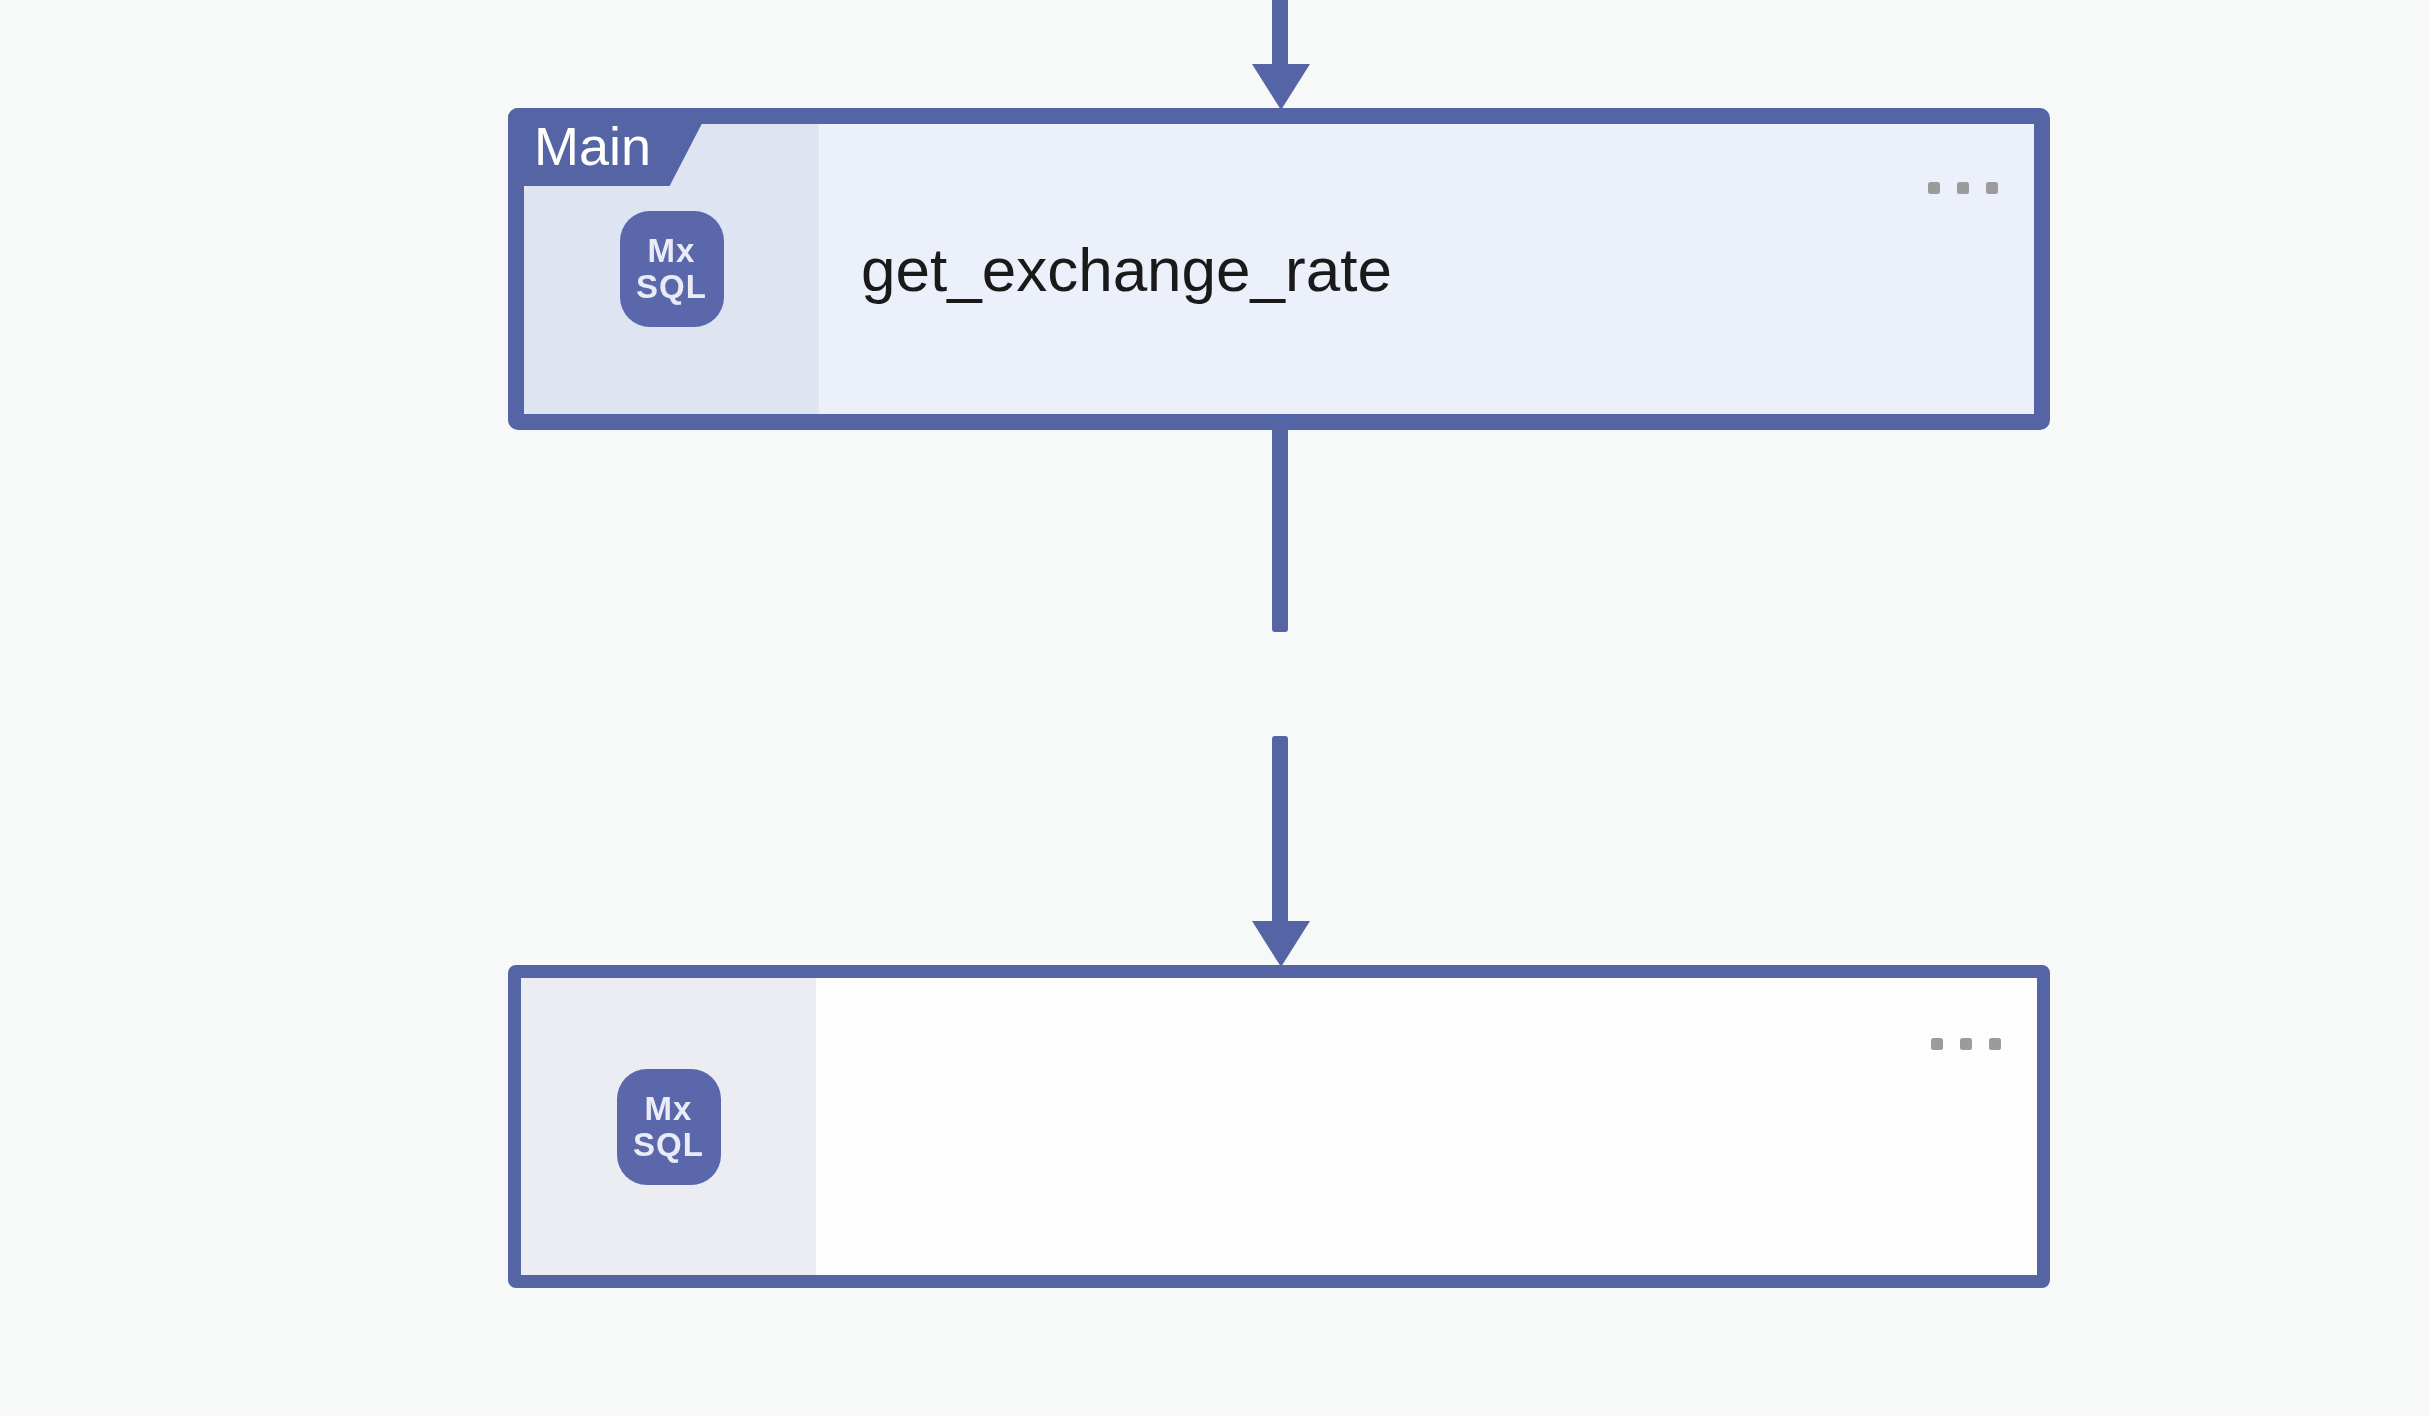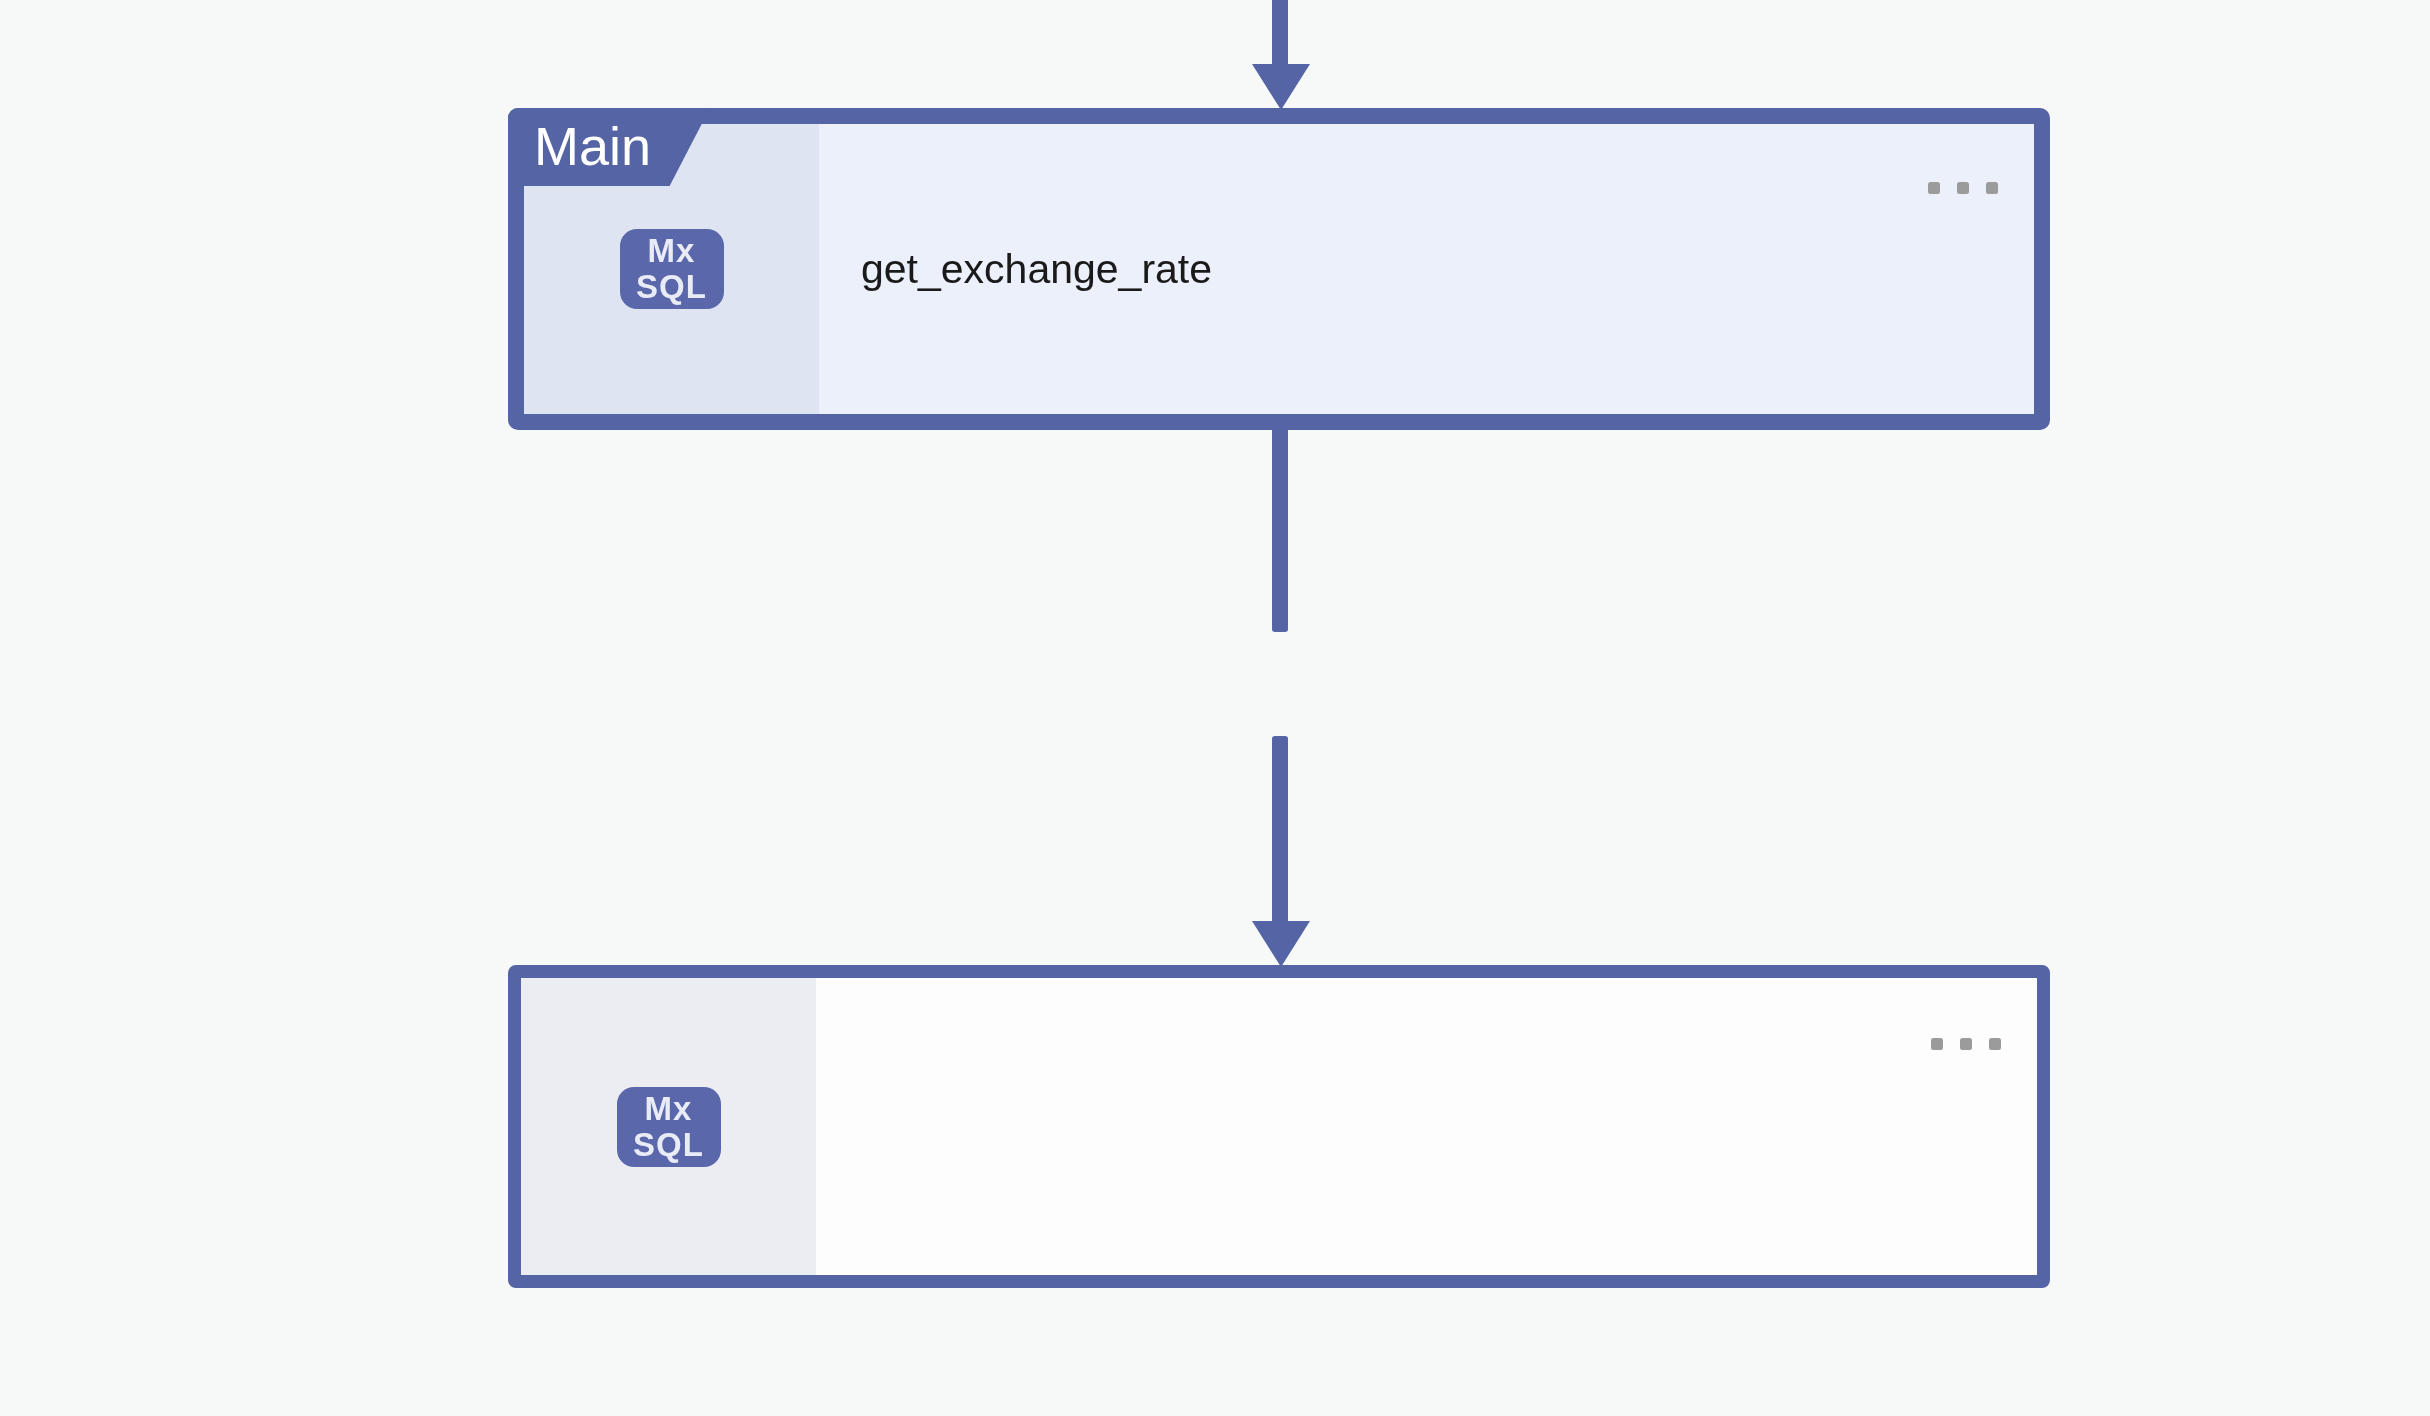--- a/index.html
+++ b/index.html
@@ -66,39 +66,39 @@
   .node-inner { display:flex; height:100%; }
 
   .icon-panel {
     flex:0 0 295px;
     display:flex; align-items:center; justify-content:center;
   }
   #node-1 .icon-panel { background:var(--node1-panel-bg, #dee4f2); }
   #node-2 .icon-panel { background:var(--node2-panel-bg, #ebedf3); }
 
   .mx-icon {
-    width:104px; height:80px;
-    border-radius:17px;
+    width:104px; height:116px;
+    border-radius:30px;
     background:var(--icon-bg, #5a67aa);
     color:var(--icon-text, #e9ecf7);
     display:flex; flex-direction:column;
     align-items:center; justify-content:center;
     font-weight:bold;
     font-size:33px; line-height:36px;
     letter-spacing:1px;
   }
 
   .title-area {
     flex:1;
     display:flex; align-items:center;
     padding-left:42px;
     overflow:hidden;
   }
   .node-title {
-    font-size:41px;
+    font-size:62px;
     color:var(--text-color, #1a1a1a);
     white-space:nowrap;
   }
 
   .more-menu {
     position:absolute;
     right:36px;
     display:flex; gap:17px;
     cursor:pointer;
     background:none; border:none; padding:0;

